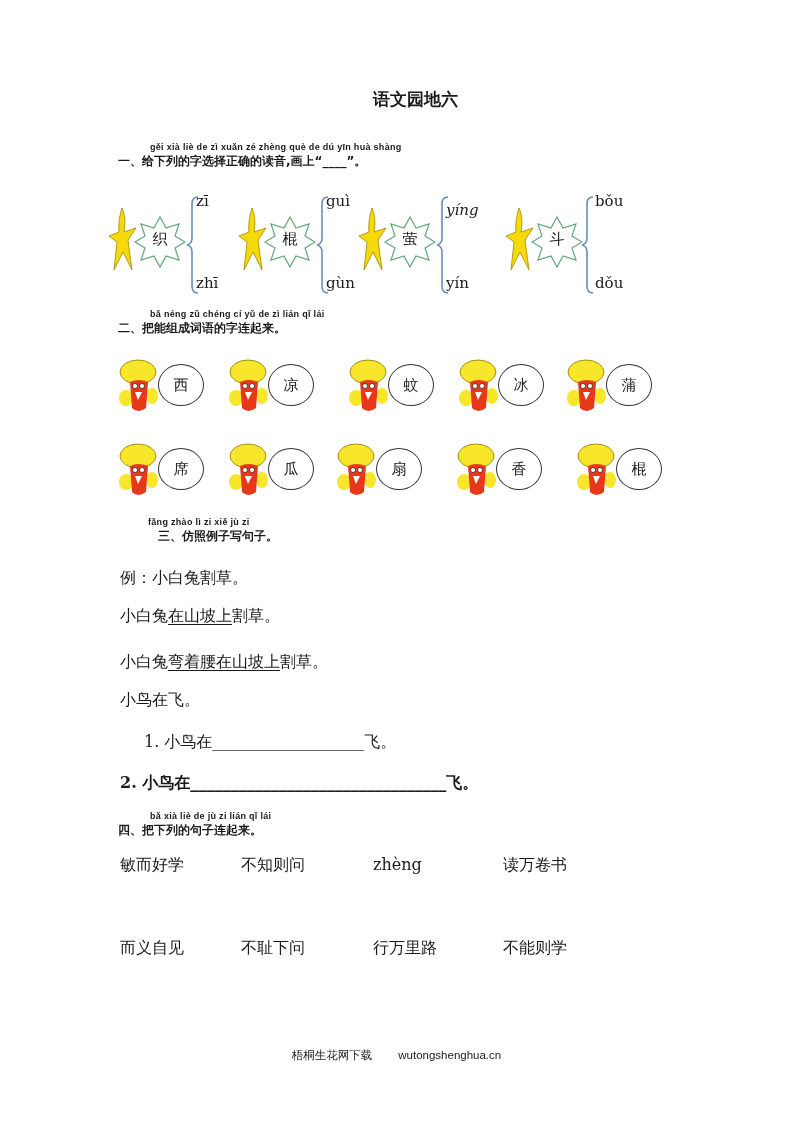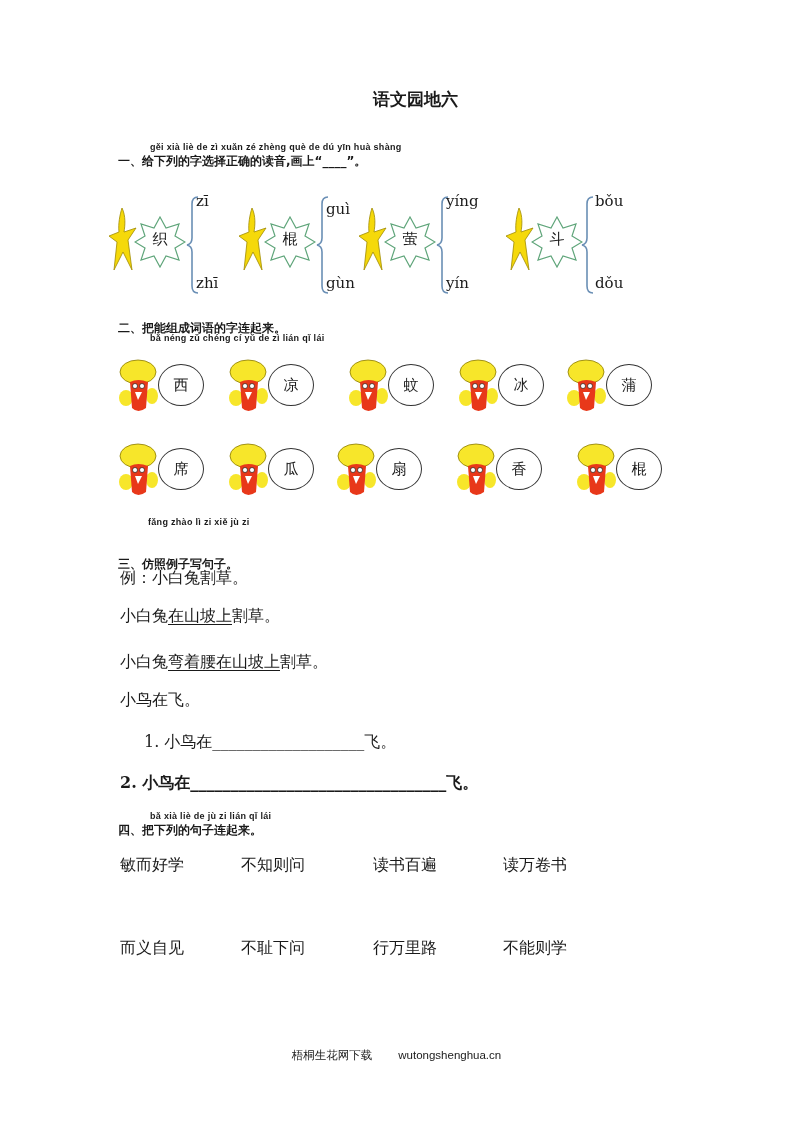--- a/index.html
+++ b/index.html
@@ -57,55 +57,55 @@
   <svg class="star" viewBox="0 0 30 66">
       <path d="M14 2 C18 10 17 20 16 26 L28 22 L20 34 L24 64 L15 46 L6 64 L9 36 L1 30 L11 26 C10 18 12 8 14 2Z" fill="#f5d90a" stroke="#a08a00" stroke-width="0.8"></path>
     </svg>
   <svg class="badge" viewBox="0 0 52 52">
       <polygon points="26,1 32,12 45,8 41,20 51,26 41,32 45,44 32,40 26,51 20,40 7,44 11,32 1,26 11,20 7,8 20,12" fill="#fff" stroke="#5fa57a" stroke-width="1.2"></polygon>
     </svg>
   <div class="badge-char">棍</div>
   <svg class="brace" viewBox="0 0 14 98">
       <path d="M12 1 Q6 1 6 8 L6 42 Q6 48 1 49 Q6 50 6 56 L6 90 Q6 97 12 97" fill="none" stroke="#6a8fb5" stroke-width="1.6"></path>
     </svg>
-  <div class="py-opt" style="top:10px;text-align:right;">guì</div>
+  <div class="py-opt" style="top:2px;text-align:right;">guì</div>
   <div class="py-opt" style="top:84px;">gùn</div>
 </div>
 
 <div class="s1-item" style="left:358px;">
   <svg class="star" viewBox="0 0 30 66">
       <path d="M14 2 C18 10 17 20 16 26 L28 22 L20 34 L24 64 L15 46 L6 64 L9 36 L1 30 L11 26 C10 18 12 8 14 2Z" fill="#f5d90a" stroke="#a08a00" stroke-width="0.8"></path>
     </svg>
   <svg class="badge" viewBox="0 0 52 52">
       <polygon points="26,1 32,12 45,8 41,20 51,26 41,32 45,44 32,40 26,51 20,40 7,44 11,32 1,26 11,20 7,8 20,12" fill="#fff" stroke="#5fa57a" stroke-width="1.2"></polygon>
     </svg>
   <div class="badge-char">萤</div>
   <svg class="brace" viewBox="0 0 14 98">
       <path d="M12 1 Q6 1 6 8 L6 42 Q6 48 1 49 Q6 50 6 56 L6 90 Q6 97 12 97" fill="none" stroke="#6a8fb5" stroke-width="1.6"></path>
     </svg>
-  <div class="py-opt" style="top:2px;">yíng</div>
+  <div class="py-opt" style="top:11px;font-style:italic;">yíng</div>
   <div class="py-opt" style="top:84px;">yín</div>
 </div>
 
 <div class="s1-item" style="left:505px;">
   <svg class="star" viewBox="0 0 30 66">
       <path d="M14 2 C18 10 17 20 16 26 L28 22 L20 34 L24 64 L15 46 L6 64 L9 36 L1 30 L11 26 C10 18 12 8 14 2Z" fill="#f5d90a" stroke="#a08a00" stroke-width="0.8"></path>
     </svg>
   <svg class="badge" viewBox="0 0 52 52">
       <polygon points="26,1 32,12 45,8 41,20 51,26 41,32 45,44 32,40 26,51 20,40 7,44 11,32 1,26 11,20 7,8 20,12" fill="#fff" stroke="#5fa57a" stroke-width="1.2"></polygon>
     </svg>
   <div class="badge-char" style="left:24px;width:56px;">斗</div>
   <svg class="brace" style="left:76px;" viewBox="0 0 14 98">
       <path d="M12 1 Q6 1 6 8 L6 42 Q6 48 1 49 Q6 50 6 56 L6 90 Q6 97 12 97" fill="none" stroke="#6a8fb5" stroke-width="1.6"></path>
     </svg>
   <div class="py-opt" style="top:2px;left:90px;">bǒu</div>
   <div class="py-opt" style="top:84px;left:90px;">dǒu</div>
 </div>
 
-<div class="abs pinyin" style="left:150px;top:309px;margin-top:24px;">bǎ néng zǔ chéng cí yǔ de zì lián qǐ lái</div>
+<div class="abs pinyin" style="left:150px;top:309px;">bǎ néng zǔ chéng cí yǔ de zì lián qǐ lái</div>
 <div class="abs heading" style="top:320px;">二、把能组成词语的字连起来。</div>
 
 <div class="mush" style="left:118px;top:356px;">
   <svg class="m" viewBox="0 0 42 56">
       <ellipse cx="20" cy="14" rx="18" ry="12" fill="#f7e62a" stroke="#8a7a00" stroke-width="0.8"></ellipse>
       <ellipse cx="8" cy="40" rx="7" ry="8" fill="#f7e62a"></ellipse>
       <ellipse cx="34" cy="38" rx="6" ry="8" fill="#f7e62a"></ellipse>
       <path d="M12 24 Q20 20 30 24 L28 50 Q20 56 14 50 Z" fill="#e8381a"></path>
       <circle cx="17" cy="28" r="2.5" fill="#fff" stroke="#000" stroke-width="0.6"></circle>
       <circle cx="24" cy="28" r="2.5" fill="#fff" stroke="#000" stroke-width="0.6"></circle>
@@ -217,21 +217,21 @@
       <ellipse cx="34" cy="38" rx="6" ry="8" fill="#f7e62a"></ellipse>
       <path d="M12 24 Q20 20 30 24 L28 50 Q20 56 14 50 Z" fill="#e8381a"></path>
       <circle cx="17" cy="28" r="2.5" fill="#fff" stroke="#000" stroke-width="0.6"></circle>
       <circle cx="24" cy="28" r="2.5" fill="#fff" stroke="#000" stroke-width="0.6"></circle>
       <path d="M17 34 L20 42 L24 34 Z" fill="#fff"></path>
     </svg>
   <div class="oval">棍</div>
 </div>
 
 <div class="abs pinyin" style="left:148px;top:517px;">fǎng zhào lì zi xiě jù zi</div>
-<div class="abs heading" style="top:556px;">三、仿照例子写句子。</div>
+<div class="abs heading" style="top:528px;margin-left:40px;">三、仿照例子写句子。</div>
 
 <div class="abs body-text" style="left:120px;top:568px;">
   <span>例：</span><span>小白兔割草。</span>
 </div>
 <div class="abs body-text" style="left:120px;top:606px;">
   <span>小白兔</span><span class="u">在山坡上</span><span>割草。</span>
 </div>
 <div class="abs body-text" style="left:120px;top:617px;margin-top:35px;">
   <span>小白兔</span><span class="u">弯着腰在山坡上</span><span>割草。</span>
 </div>
@@ -241,21 +241,21 @@
 </div>
 <div class="abs body-text" style="left:120px;top:773px;font-weight:bold;">
   <span>2. 小鸟在</span><span>________________________________</span><span>飞。</span>
 </div>
 
 <div class="abs pinyin" style="left:150px;top:811px;">bǎ xià liè de jù zi lián qǐ lái</div>
 <div class="abs heading" style="top:822px;">四、把下列的句子连起来。</div>
 
 <div class="abs body-text" style="left:120px;top:855px;">敏而好学</div>
 <div class="abs body-text" style="left:241px;top:855px;">不知则问</div>
-<div class="abs body-text" style="left:373px;top:855px;">读书百遍</div>
+<div class="abs body-text" style="left:373px;top:855px;">zhèng</div>
 <div class="abs body-text" style="left:503px;top:855px;">读万卷书</div>
 
 <div class="abs body-text" style="left:120px;top:938px;">而义自见</div>
 <div class="abs body-text" style="left:241px;top:938px;">不耻下问</div>
 <div class="abs body-text" style="left:373px;top:938px;">行万里路</div>
 <div class="abs body-text" style="left:503px;top:938px;">不能则学</div>
 
 <div class="abs footer">
   <span>梧桐生花网下载</span><span class="site">wutongshenghua.cn</span>
 </div>

